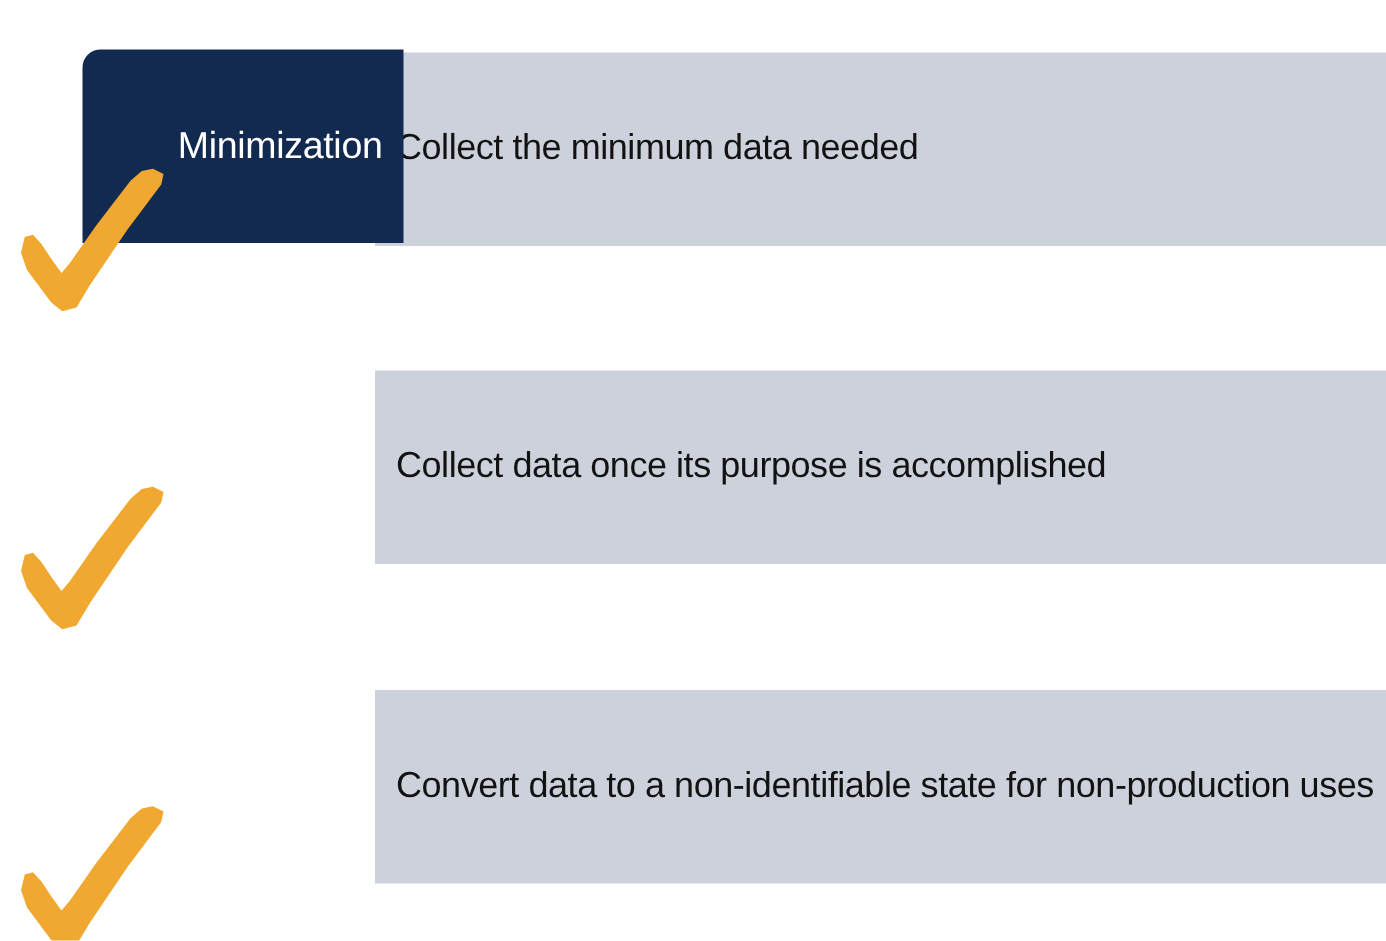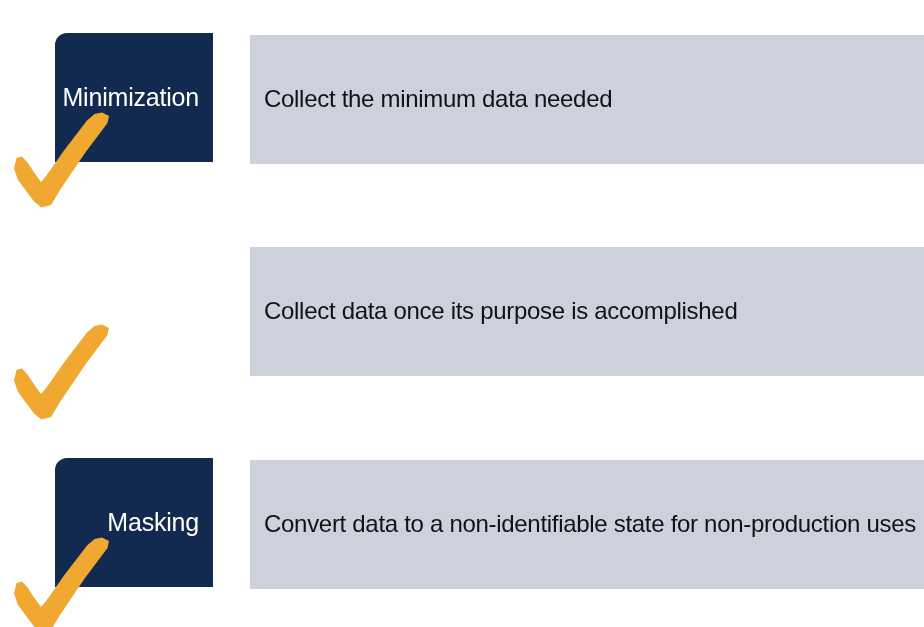--- a/index.html
+++ b/index.html
@@ -32,21 +32,21 @@
 
   .row-1 { top: 33px;  height: 170px; }
   .row-2 { top: 245px; height: 170px; }
   .row-3 { top: 458px; height: 170px; }
 
   
   .label-box {
     position: absolute;
     left: 55px;
     top: 0;
-    width: 158px;
+    width: 214px;
     height: 129px;
     background: #122a4f;
     border-radius: 12px 0 0 0;
     box-sizing: border-box;
     display: flex;
     align-items: center;
     justify-content: flex-end;
     padding-right: 14px;
     z-index: 2;
   }
@@ -132,23 +132,20 @@
                  L79.0 9.5 L56.0 39.5 L38.5 64.5 L33.0 71.0 L26.5 62.0 L19.5 51.5
                  L14.0 45.5 Z" fill="#f0a830"></path>
       </svg>
     </div>
   </div>
 
   <div class="row row-3">
     <div class="desc-panel">
       <span class="desc-text">Convert data to a non-identifiable state for non-production uses</span>
     </div>
-    <div class="label-box">
-      <span class="label-text">Masking</span>
-    </div>
     <div class="check-mark">
       <svg viewBox="0 0 112 100" xmlns="http://www.w3.org/2000/svg">
         <path d="M8.5 47.0 L6.0 57.5 L10.0 69.0 L26.0 90.5 L33.5 96.5 L43.0 94.0
                  L52.0 79.0 L77.0 42.0 L99.5 12.0 L101.0 5.0 L94.0 1.5 L86.5 3.0
                  L79.0 9.5 L56.0 39.5 L38.5 64.5 L33.0 71.0 L26.5 62.0 L19.5 51.5
                  L14.0 45.5 Z" fill="#f0a830"></path>
       </svg>
     </div>
   </div>
 

